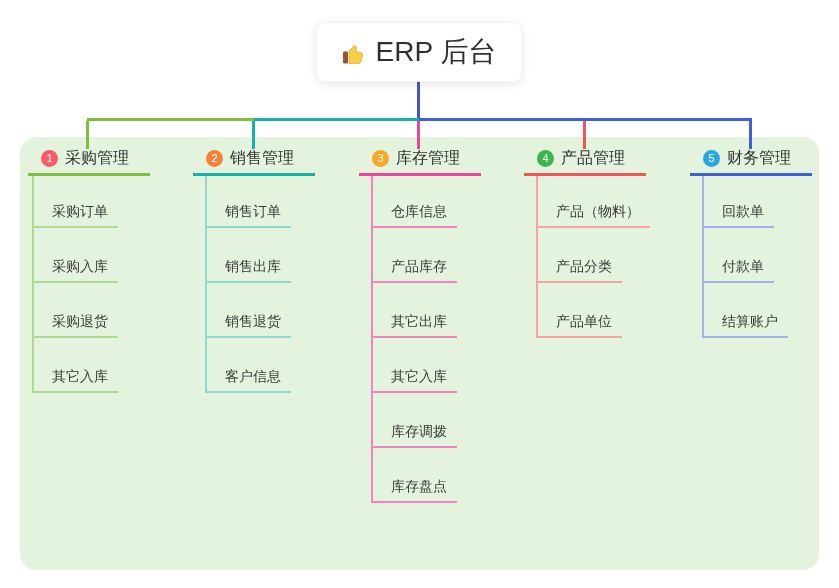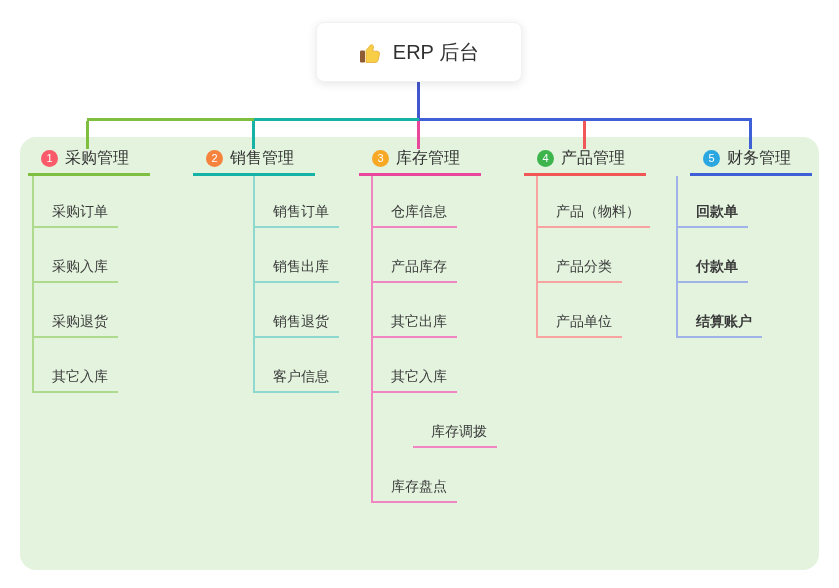--- a/index.html
+++ b/index.html
@@ -6,21 +6,21 @@
   body { background: #ffffff; font-family: "Liberation Sans", "DejaVu Sans", sans-serif; }
   .canvas { position: relative; width: 839px; height: 588px; background: #ffffff; overflow: hidden; }
 
   .panel { position: absolute; left: 20px; top: 137px; width: 799px; height: 433px; border-radius: 16px; }
 
   .root-node {
     position: absolute; left: 316px; top: 22px; width: 206px; height: 60px;
     background: #ffffff; border: 1px solid #f2f2f2; border-radius: 8px;
     box-shadow: 0 2px 10px rgba(0,0,0,0.10);
     display: flex; align-items: center; justify-content: center; gap: 10px;
-    font-size: 20px; color: #303030; cursor: default;
+    font-size: 28px; color: #303030; cursor: default;
   }
   .root-node .icon { width: 24px; height: 24px; display: inline-block; }
 
   .seg { position: absolute; }
 
   .branch-label {
     position: absolute; top: 147px; width: 122px; height: 29px;
     display: flex; align-items: center; gap: 7px;
     padding: 2px 0 6px 13px; border-bottom: 3px solid #999;
     font-size: 16px; color: #333333; white-space: nowrap;
@@ -76,53 +76,53 @@
     <div class="child" style="border-bottom-color: rgb(174, 218, 142);">采购订单</div>
     <div class="child" style="border-bottom-color: rgb(174, 218, 142);">采购入库</div>
     <div class="child" style="border-bottom-color: rgb(174, 218, 142);">采购退货</div>
     <div class="child" style="border-bottom-color: rgb(174, 218, 142);">其它入库</div>
   </div>
 
   <div class="branch-label" style="left: 193px; border-bottom-color: rgb(20, 179, 166);">
     <span class="badge" style="background-color: rgb(245, 130, 61);">2</span>
     <span>销售管理</span>
   </div>
-  <div class="children" style="left: 205px; top: 176px; border-left-color: rgb(142, 216, 207); margin-left: 48px;">
+  <div class="children" style="left: 205px; top: 176px; border-left-color: rgb(142, 216, 207);">
     <div class="child" style="border-bottom-color: rgb(142, 216, 207);">销售订单</div>
     <div class="child" style="border-bottom-color: rgb(142, 216, 207);">销售出库</div>
     <div class="child" style="border-bottom-color: rgb(142, 216, 207); font-family: Liberation Serif, serif;">销售退货</div>
     <div class="child" style="border-bottom-color: rgb(142, 216, 207);">客户信息</div>
   </div>
 
   <div class="branch-label" style="left: 359px; border-bottom-color: rgb(232, 71, 155);">
     <span class="badge" style="background-color: rgb(247, 168, 37);">3</span>
     <span>库存管理</span>
   </div>
   <div class="children" style="left: 371px; top: 176px; border-left-color: rgb(241, 133, 194);">
     <div class="child" style="border-bottom-color: rgb(241, 133, 194);">仓库信息</div>
     <div class="child" style="border-bottom-color: rgb(241, 133, 194);">产品库存</div>
     <div class="child" style="border-bottom-color: rgb(241, 133, 194);">其它出库</div>
     <div class="child" style="border-bottom-color: rgb(241, 133, 194);">其它入库</div>
-    <div class="child" style="border-bottom-color: rgb(241, 133, 194); margin-left: 40px;">库存调拨</div>
+    <div class="child" style="border-bottom-color: rgb(241, 133, 194);">库存调拨</div>
     <div class="child" style="border-bottom-color: rgb(241, 133, 194);">库存盘点</div>
   </div>
 
   <div class="branch-label" style="left: 524px; border-bottom-color: rgb(242, 87, 87);">
     <span class="badge" style="background-color: rgb(61, 181, 76);">4</span>
     <span>产品管理</span>
   </div>
   <div class="children" style="left: 536px; top: 176px; border-left-color: rgb(248, 162, 162);">
     <div class="child" style="border-bottom-color: rgb(248, 162, 162);">产品（物料）</div>
     <div class="child" style="border-bottom-color: rgb(248, 162, 162);">产品分类</div>
     <div class="child" style="border-bottom-color: rgb(248, 162, 162);">产品单位</div>
   </div>
 
   <div class="branch-label" style="left: 690px; border-bottom-color: rgb(63, 95, 215);">
     <span class="badge" style="background-color: rgb(42, 167, 224);">5</span>
     <span>财务管理</span>
   </div>
-  <div class="children" style="left: 676px; top: 176px; border-left-color: rgb(159, 179, 232); font-weight: bold;">
+  <div class="children" style="left: 702px; top: 176px; border-left-color: rgb(159, 179, 232);">
     <div class="child" style="border-bottom-color: rgb(159, 179, 232);">回款单</div>
     <div class="child" style="border-bottom-color: rgb(159, 179, 232);">付款单</div>
     <div class="child" style="border-bottom-color: rgb(159, 179, 232);">结算账户</div>
   </div>
 
 </div>
 
 </body></html>

